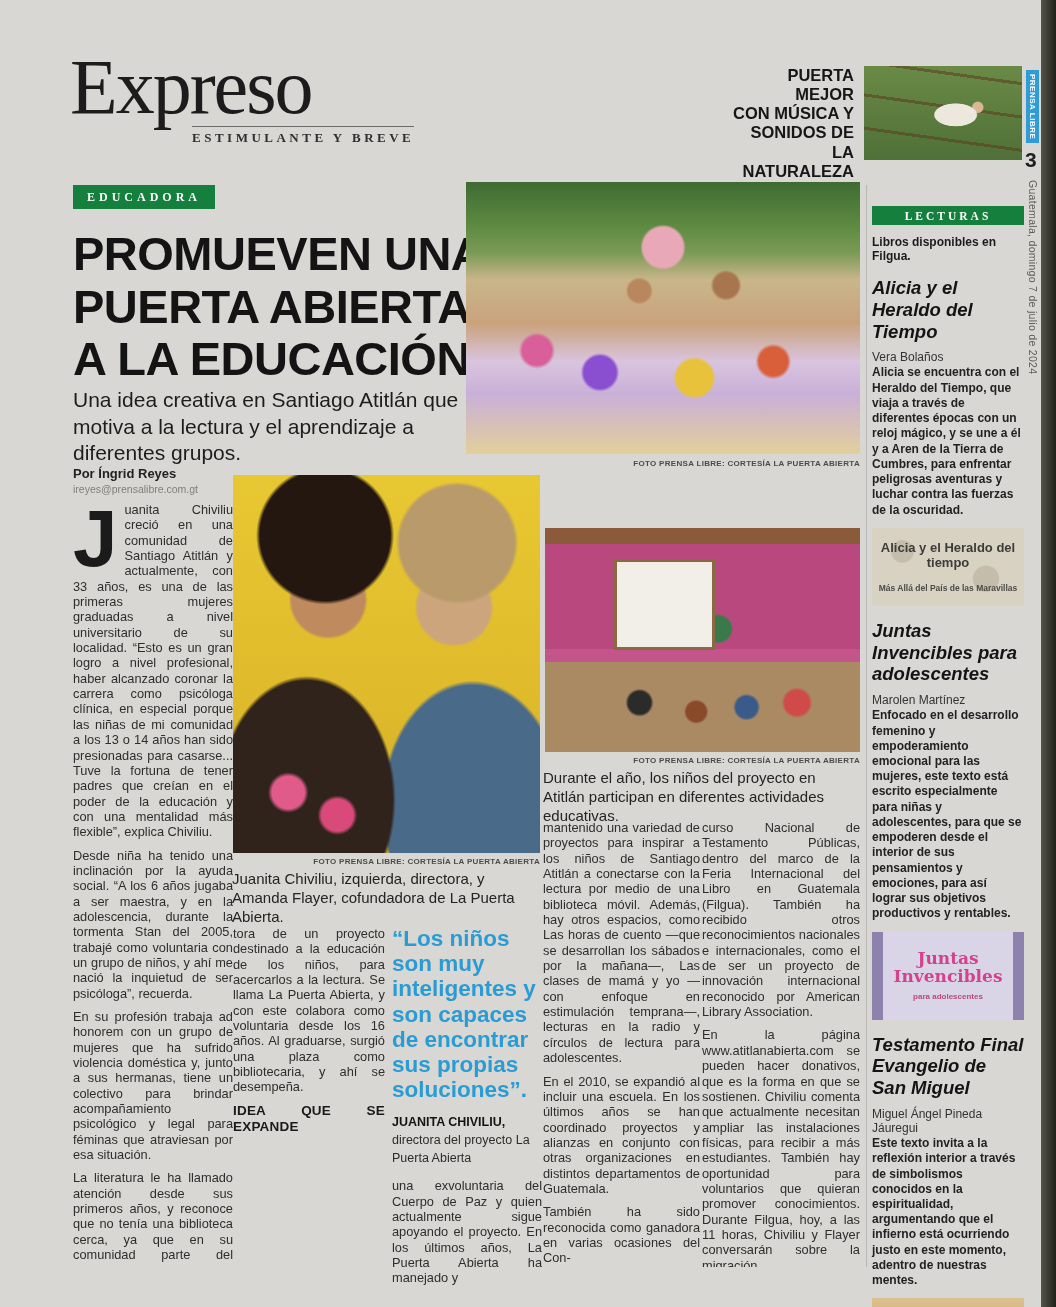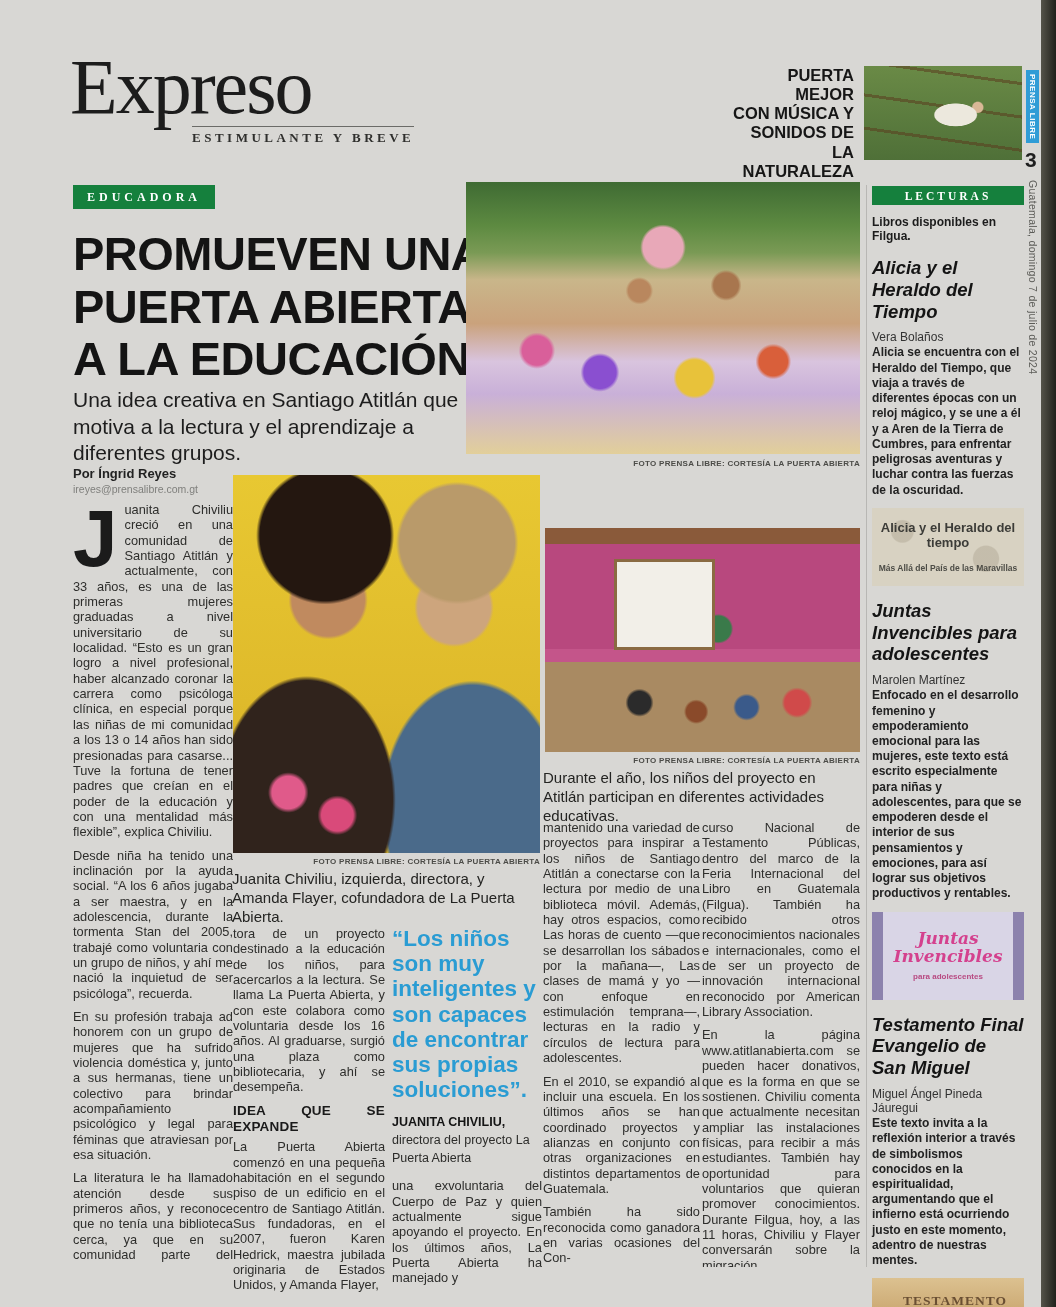--- a/index.html
+++ b/index.html
@@ -83,21 +83,21 @@
   .sb-text{font-size:12px;line-height:1.27;font-weight:700;color:#222;margin:0 0 10px;}
   .cover{margin:0 0 14px;display:flex;flex-direction:column;align-items:center;justify-content:center;
     text-align:center;position:relative;overflow:hidden;}
   .cover-alicia{height:78px;background:
     radial-gradient(circle at 20% 30%, rgba(160,150,130,.35) 0 8%, transparent 9%),
     radial-gradient(circle at 75% 65%, rgba(160,150,130,.35) 0 10%, transparent 11%),
     #d8d2c2;}
   .cover-alicia .c-line1{font-size:13px;font-weight:700;color:#3c3c38;line-height:1.15;}
   .cover-alicia .c-line2{font-size:8.5px;font-weight:700;color:#4c4c46;margin-top:12px;}
   .cover-juntas{height:88px;background:#d9d5e6;border-left:11px solid #8c82ad;border-right:11px solid #8c82ad;}
-  .cover-juntas .c-line1{font-family:"DejaVu Serif",serif;font-style:italic;font-weight:700;
+  .cover-juntas .c-line1{font-family:"DejaVu Serif",serif;font-weight:700;
     font-size:17px;line-height:1.05;color:#d4418e;}
   .cover-juntas .c-line2{font-size:8px;font-weight:700;color:#b84a82;margin-top:6px;}
   .cover-testamento{height:84px;background:linear-gradient(180deg,#dcc190 0%,#c5a068 55%,#9a7a4c 100%);}
   .cover-testamento .c-line1{font-family:"Liberation Serif",serif;font-size:13.5px;letter-spacing:1px;
     color:#6a4f33;font-weight:700;line-height:1.3;margin-top:-22px;width:90px;}
 
   
   .promo-title{font-size:16.5px;line-height:1.16;font-weight:800;color:#161616;text-align:right;}
   .promo-page{font-size:13px;font-weight:700;color:#222;text-align:right;margin-top:8px;}
   .vert{writing-mode:vertical-rl;}
@@ -166,21 +166,20 @@
 
   <div class="abs photo photo-activities" style="left:545px;top:528px;width:315px;height:224px;">
     <div class="board"></div>
   </div>
   <div class="abs credit" style="left:545px;top:756px;width:315px;">FOTO PRENSA LIBRE: CORTESÍA LA PUERTA ABIERTA</div>
   <div class="abs caption" style="left:543px;top:768px;width:317px;">Durante el año, los niños del proyecto en Atitlán participan en diferentes actividades educativas.</div>
 
   <div class="abs col" style="left:233px;top:926px;width:152px;height:376px;">
     <p>tora de un proyecto destinado a la educación de los niños, para acercarlos a la lectura. Se llama La Puerta Abierta, y con este colabora como voluntaria desde los 16 años. Al graduarse, surgió una plaza como bibliotecaria, y ahí se desempeña.</p>
     <div class="subhead">IDEA QUE SE EXPANDE</div>
-    <p>La Puerta Abierta comenzó en una pequeña habitación en el segundo piso de un edificio en el centro de Santiago Atitlán. Sus fundadoras, en el 2007, fueron Karen Hedrick, maestra jubilada originaria de Estados Unidos, y Amanda Flayer,</p>
   </div>
 
   <div class="abs" style="left:392px;top:926px;width:150px;height:376px;overflow:hidden;">
     <div class="pullquote">“Los niños son muy inteligentes y son capaces de encontrar sus propias soluciones”.</div>
     <div style="margin-top:10px;">
       <span class="pq-name">JUANITA CHIVILIU,</span>
       <span class="pq-role">directora del proyecto La Puerta Abierta</span>
     </div>
     <div class="col" style="margin-top:12px;width:150px;">
       <p>una exvoluntaria del Cuerpo de Paz y quien actualmente sigue apoyando el proyecto. En los últimos años, La Puerta Abierta ha manejado y</p>
@@ -194,21 +193,21 @@
   </div>
 
   <div class="abs col" style="left:702px;top:820px;width:158px;height:447px;">
     <p>curso Nacional de Testamento Públicas, dentro del marco de la Feria Internacional del Libro en Guatemala (Filgua). También ha recibido otros reconocimientos nacionales e internacionales, como el de ser un proyecto de innovación internacional reconocido por American Library Association.</p>
     <p>En la página www.atitlanabierta.com se pueden hacer donativos, que es la forma en que se sostienen. Chiviliu comenta que actualmente necesitan ampliar las instalaciones físicas, para recibir a más estudiantes. También hay oportunidad para voluntarios que quieran promover conocimientos. Durante Filgua, hoy, a las 11 horas, Chiviliu y Flayer conversarán sobre la migración.</p>
   </div>
 
   <div class="abs divider" style="left:866px;top:185px;width:1px;height:1082px;"></div>
 
   <div class="abs sb" style="left:872px;top:186px;">
-    <span class="kicker" style="padding:4px 10px 3px;letter-spacing:3px;font-size:11.5px;display:block;text-align:center;">LECTURAS</span>
+    <span class="kicker" style="padding:4px 10px 3px;letter-spacing:3px;font-size:11.5px;display:block;text-align:center;margin-top:20px;">LECTURAS</span>
     <div class="sb-intro">Libros disponibles en Filgua.</div>
 
     <div>
       <div class="sb-title">Alicia y el Heraldo del Tiempo</div>
       <div class="sb-author">Vera Bolaños</div>
       <div class="sb-text">Alicia se encuentra con el Heraldo del Tiempo, que viaja a través de diferentes épocas con un reloj mágico, y se une a él y a Aren de la Tierra de Cumbres, para enfrentar peligrosas aventuras y luchar contra las fuerzas de la oscuridad.</div>
       <div class="cover cover-alicia">
         <div class="c-line1">Alicia y el Heraldo del tiempo</div>
         <div class="c-line2">Más Allá del País de las Maravillas</div>
       </div>

